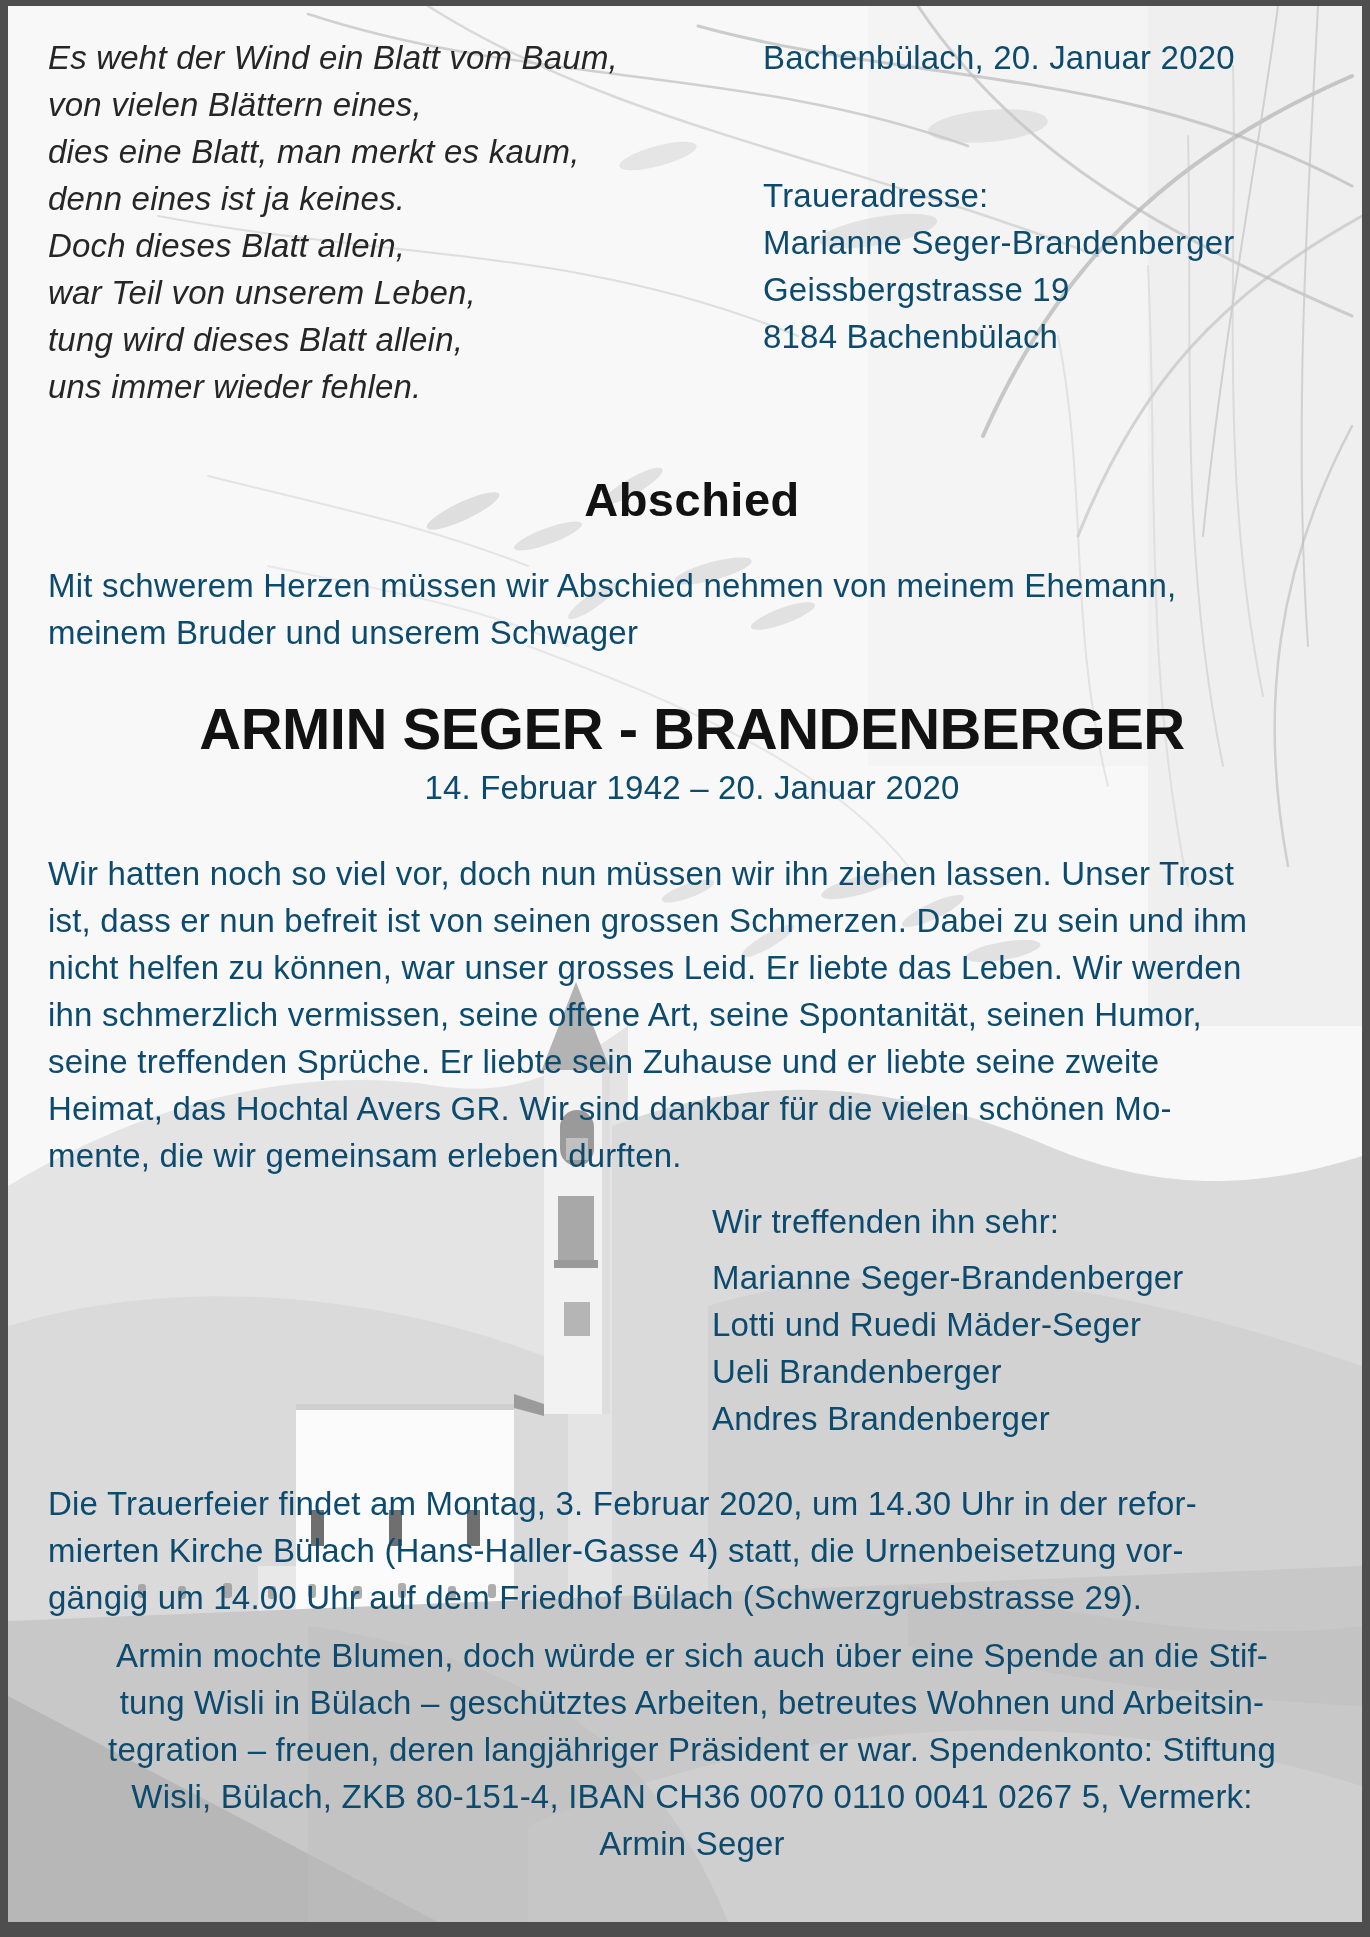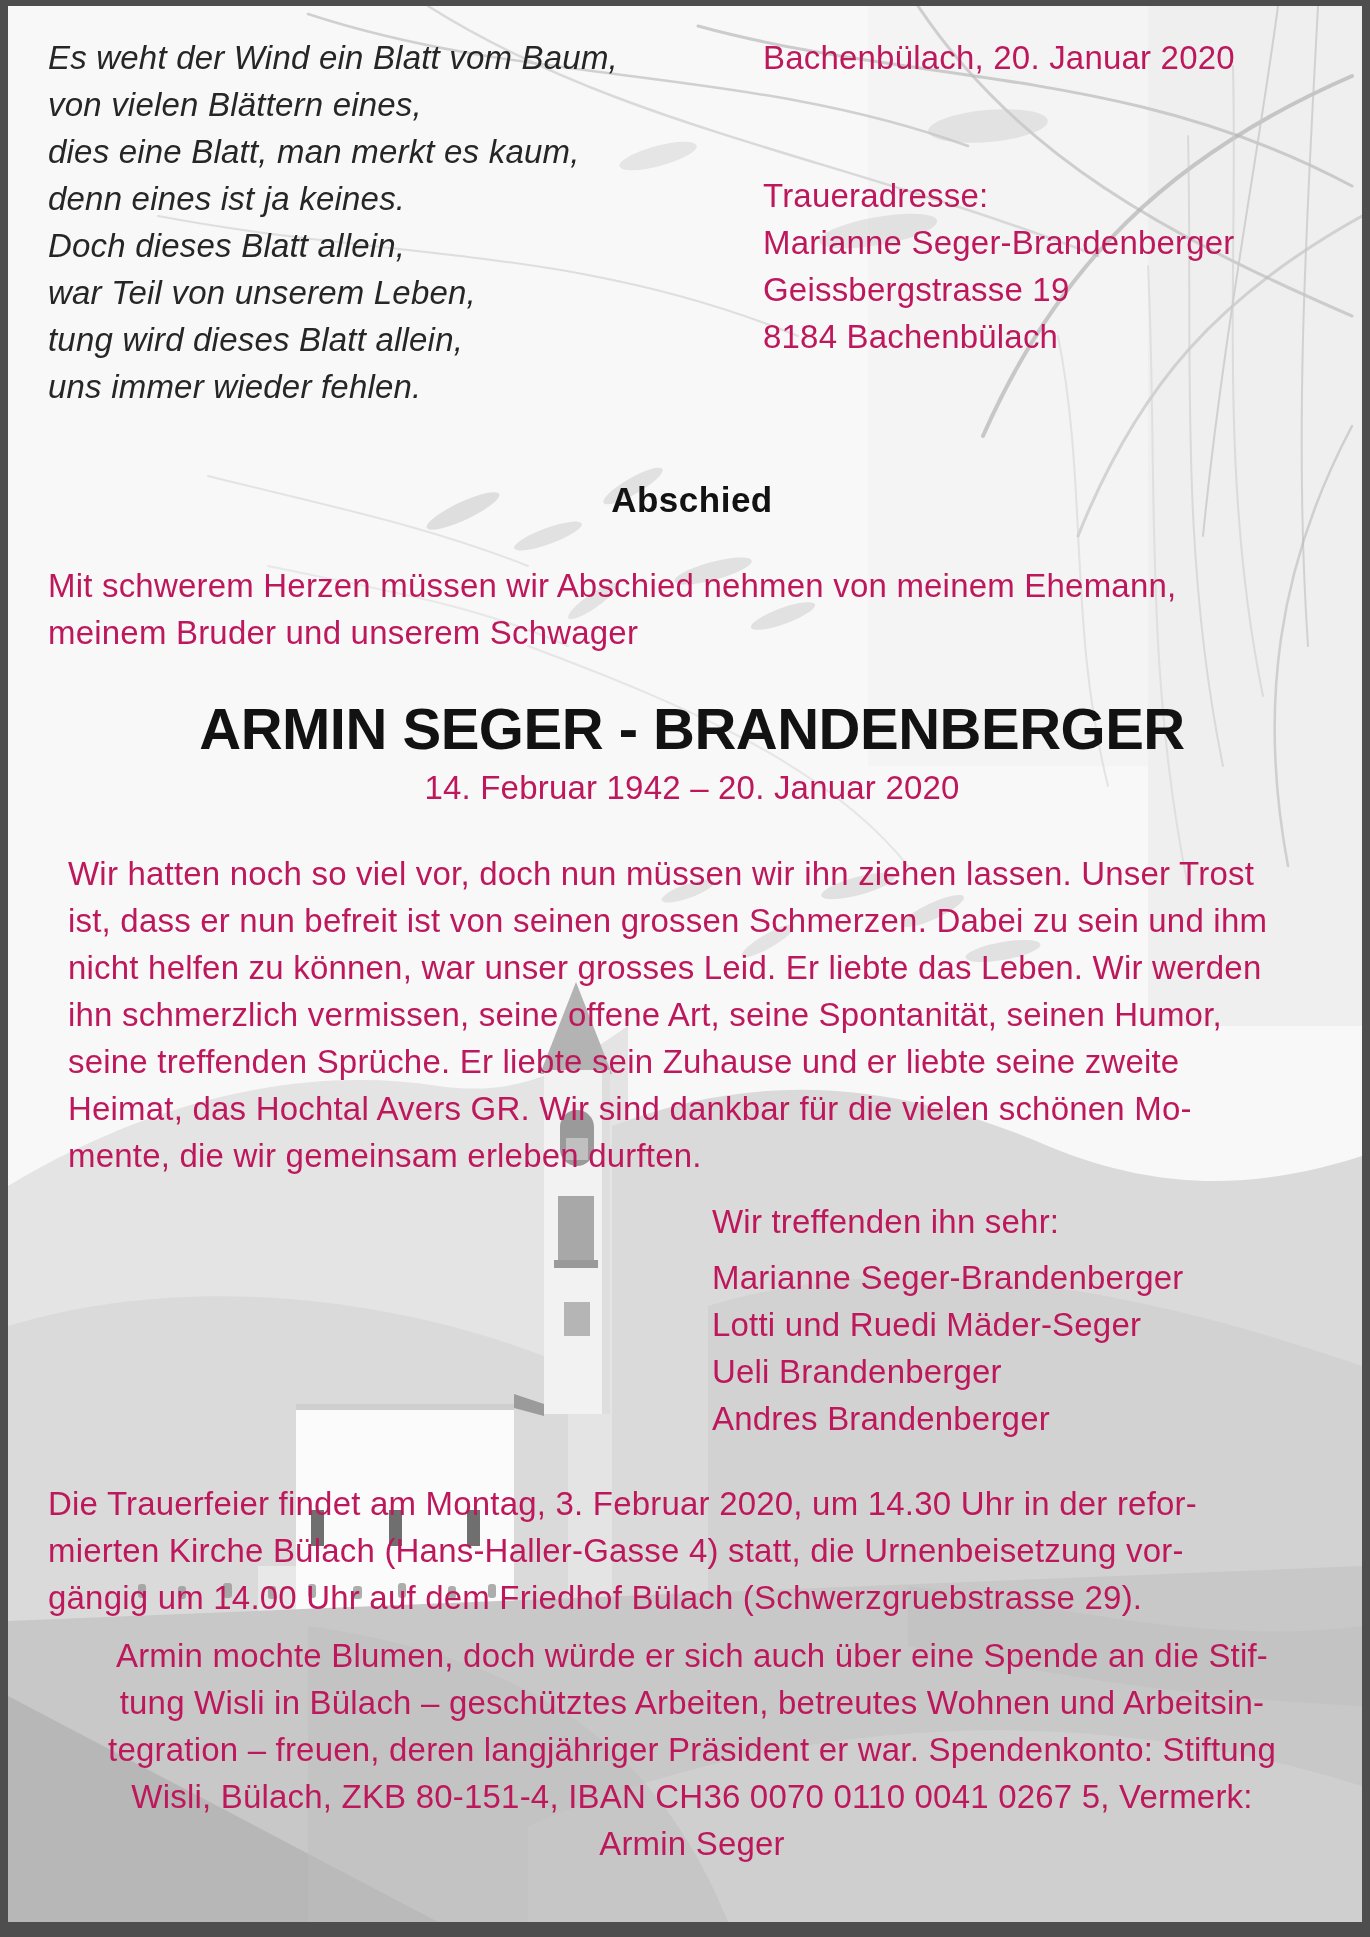--- a/index.html
+++ b/index.html
@@ -2,32 +2,32 @@
 <html><head>
 <meta charset="utf-8">
 <style>
   html,body{margin:0;padding:0;background:#2b2b2b;}
   .frame{position:relative;width:1370px;height:1937px;background:#4e4e4e;overflow:hidden;}
   .page{position:absolute;left:8px;top:6px;width:1354px;height:1916px;background:#f8f8f8;overflow:hidden;}
   .bg{position:absolute;inset:0;z-index:0;}
   .txt{
     position:absolute;z-index:2;
     font-family:"Liberation Sans","DejaVu Sans",sans-serif;
-    color:#be185d;font-size:33px;line-height:47px;letter-spacing:0.2px;
+    color:#0c4a6e;font-size:33px;line-height:47px;letter-spacing:0.2px;
     white-space:nowrap;
   }
   .column{left:40px;width:1288px;}
   .poem{left:40px;top:28px;font-style:italic;color:#262626;}
   .dateline{left:755px;top:28px;}
   .address{left:755px;top:166px;}
-  .heading{top:466px;text-align:center;font-size:35px;line-height:56px;font-weight:700;color:#121212;letter-spacing:0.5px;}
+  .heading{top:466px;text-align:center;font-size:47px;line-height:56px;font-weight:700;color:#121212;letter-spacing:0.5px;}
   .intro{top:556px;}
   .name{top:698px;text-align:center;font-size:58px;line-height:50px;font-weight:700;letter-spacing:-0.5px;color:#121212;}
   .dates{top:758px;text-align:center;}
-  .tribute{top:844px;margin-left:20px;}
+  .tribute{top:844px;}
   .missing{left:704px;top:1192px;}
   .missing .names{margin-top:9px;}
   .funeral{top:1474px;}
   .donation{top:1626px;text-align:center;}
   .line{white-space:nowrap;}
 </style>
 </head>
 <body>
 
 <div class="frame">

